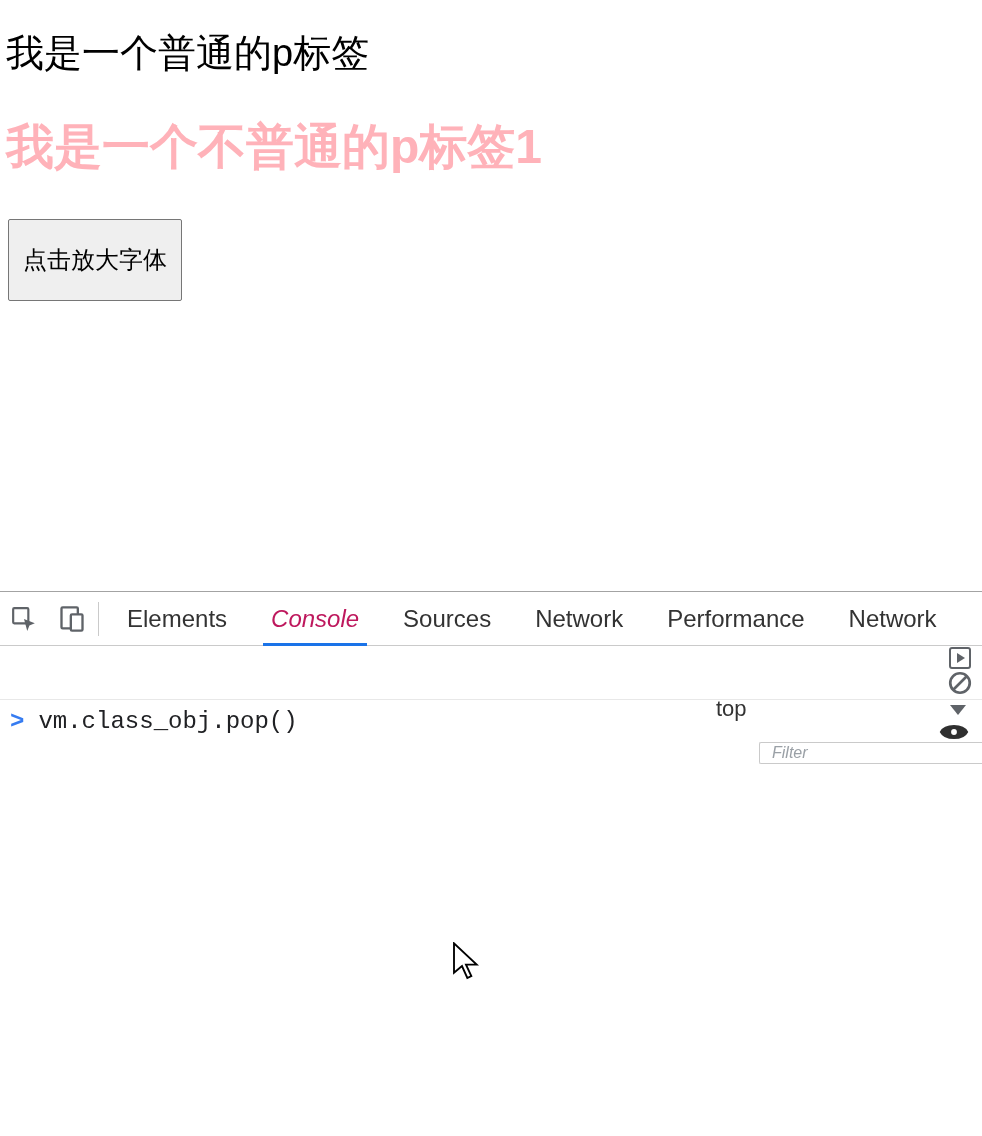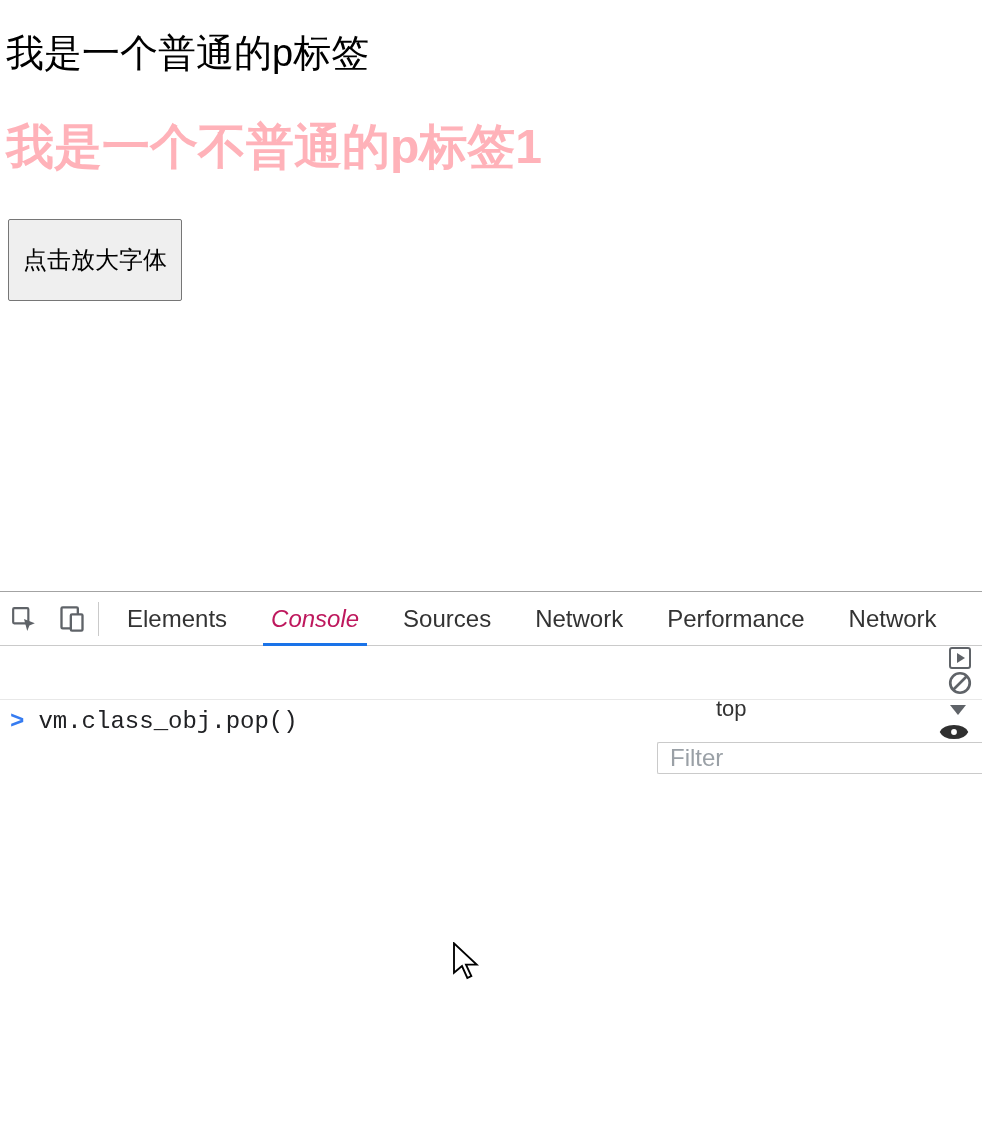--- a/index.html
+++ b/index.html
@@ -156,24 +156,25 @@
     border-right: none;
     border-radius: 2px 0 0 2px;
     display: flex;
     align-items: center;
     padding-left: 10px;
     margin-left: 6px;
   }
   .filter-input {
     border: none;
     outline: none;
-    font-size: 24px;
+    font-size: 16px;
     width: 100%;
     color: #333;
     background: transparent;
+    font-style: italic;
   }
   .filter-input::placeholder { color: #9aa0a6; }
 
   .console-body {
     flex: 1;
     font-family: Menlo, Consolas, "Courier New", monospace;
     font-size: 24px;
     padding-top: 4px;
   }
   .console-line {

